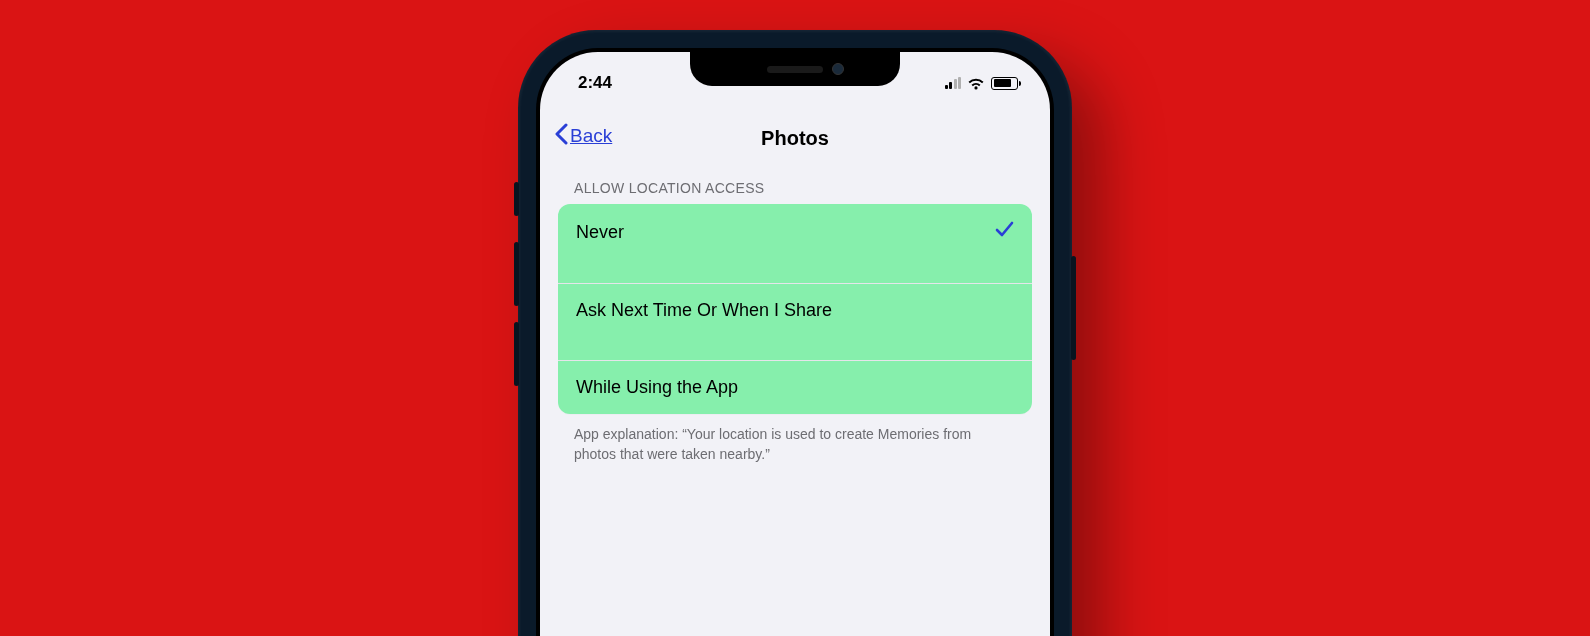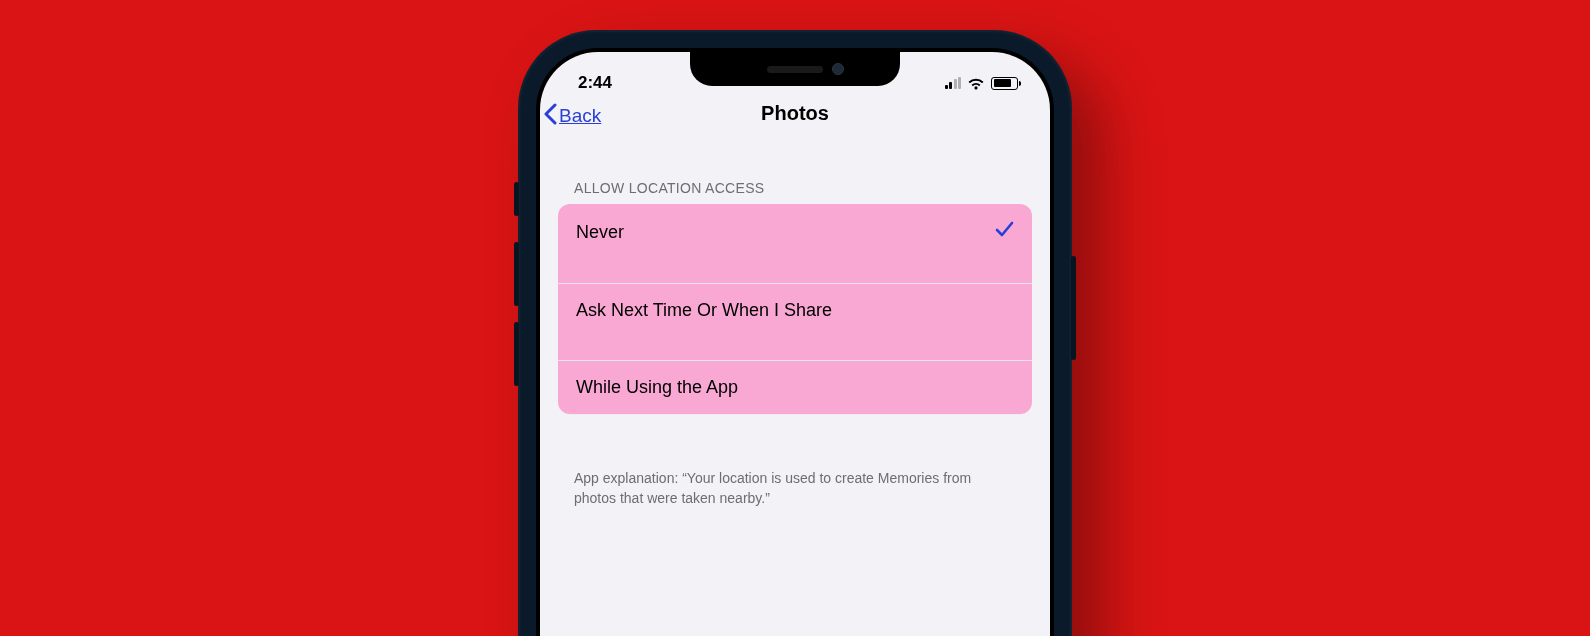--- a/index.html
+++ b/index.html
@@ -129,23 +129,23 @@
   }
   .battery-fill {
     width: 80%;
     height: 100%;
     background: #000;
     border-radius:1px;
   }
   .nav-bar {
     height: 48px;
     display: flex;
-    align-items: flex-start;
-    position: relative;
-    padding: 0 3px;
+    align-items: flex-end;
+    position: relative;
+    padding: 0 14px;
   }
   .back-btn {
     display: flex;
     align-items: center;
     color: #2a3fd6;
     font-size: 19px;
     gap: 2px;
     cursor: pointer;
   }
   .back-btn .chev {
@@ -168,21 +168,21 @@
     padding: 30px 18px 0 18px;
   }
   .section-header {
     font-size: 14px;
     color: #6d6d72;
     letter-spacing: 0.3px;
     padding: 0 16px 8px 16px;
     text-transform: uppercase;
   }
   .list {
-    background: #f9a8d4;
+    background: #86efac;
     border-radius: 12px;
     overflow: hidden;
     box-shadow: 0 1px 0 rgba(0,0,0,0.02);
   }
   .list-row {
     display: flex;
     align-items: center;
     justify-content: space-between;
     padding: 15px 18px;
     font-size: 18px;
@@ -197,21 +197,20 @@
   .check {
     color: #2a3fd6;
     font-size: 22px;
     font-weight: 600;
   }
   .footer-text {
     font-size: 14px;
     color: #6d6d72;
     padding: 10px 16px 0 16px;
     line-height: 1.45;
-    margin-top: 44px;
   }
   
   .btn-side {
     position: absolute;
     background: #081420;
     border-radius: 3px;
   }
   .btn-l1 { left:-4px; top:152px; width:5px; height:34px; }
   .btn-l2 { left:-4px; top:212px; width:5px; height:64px; }
   .btn-l3 { left:-4px; top:292px; width:5px; height:64px; }

